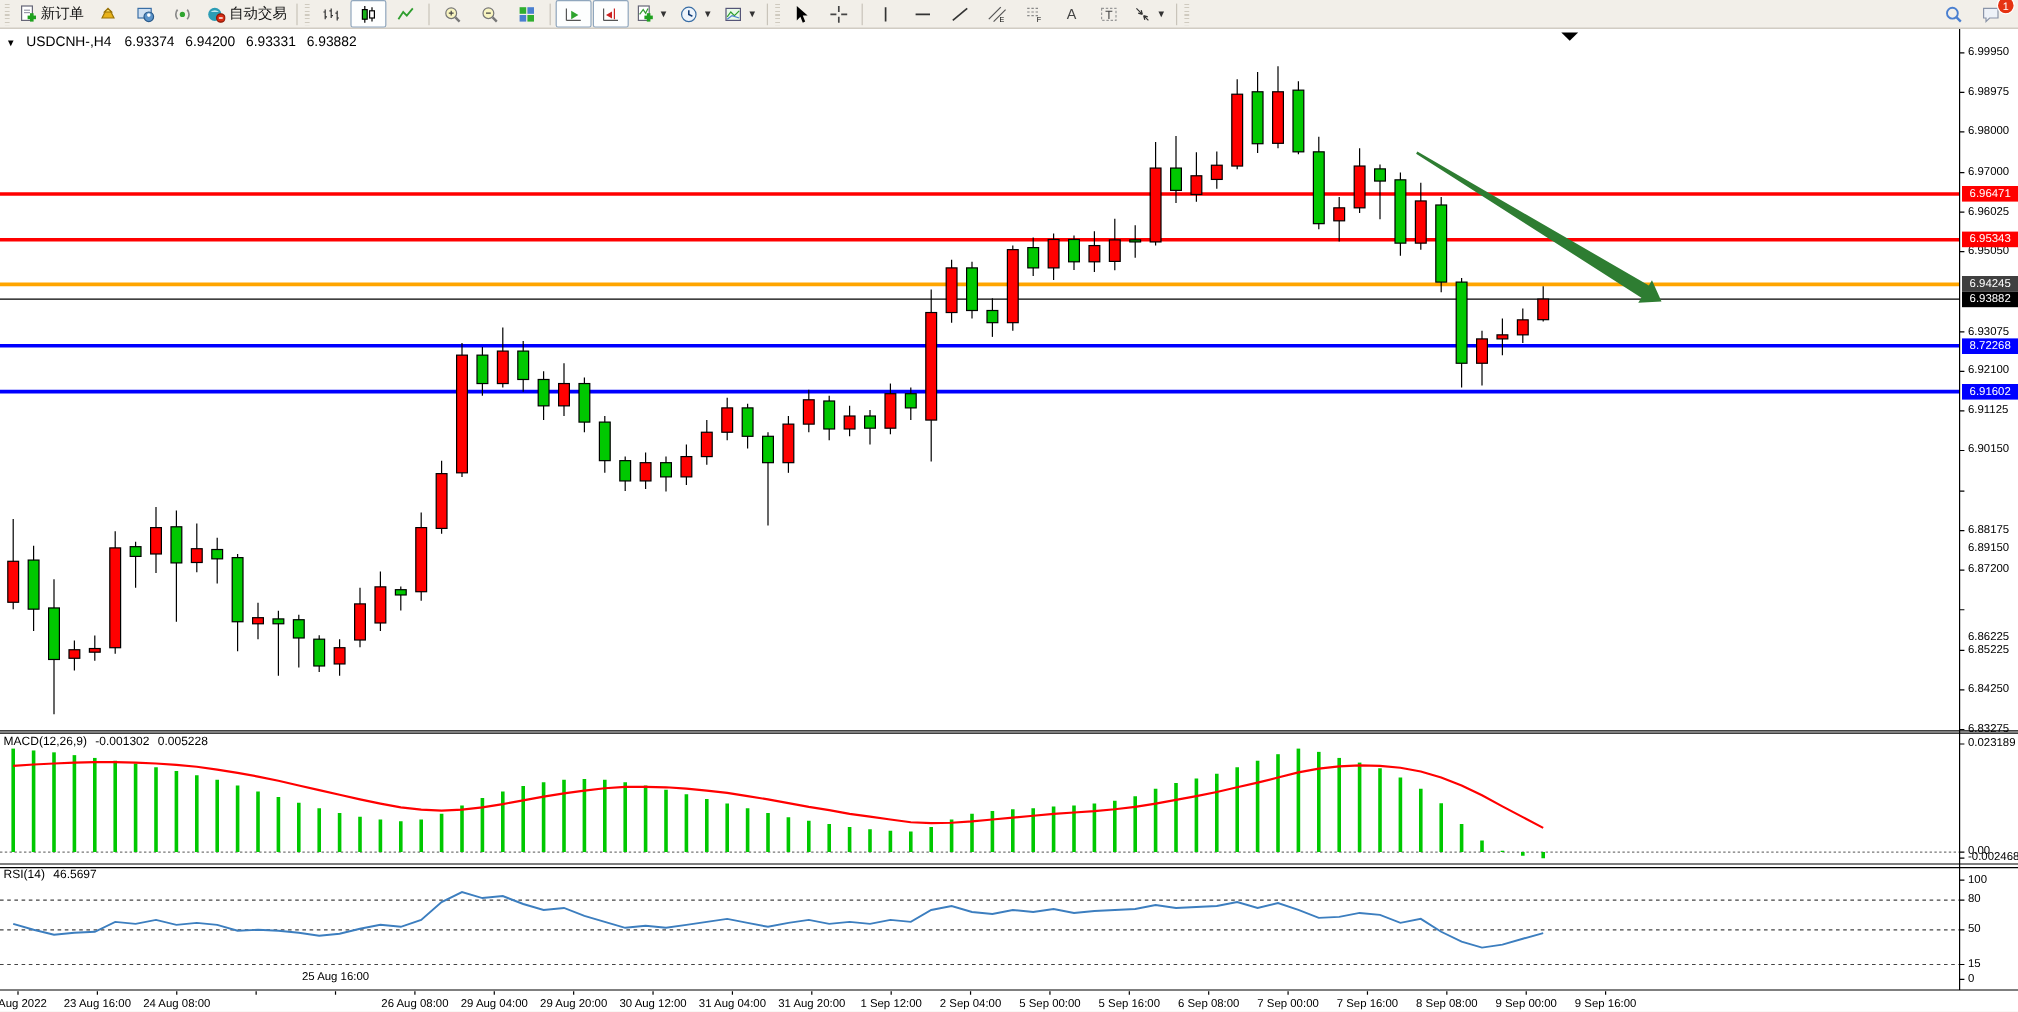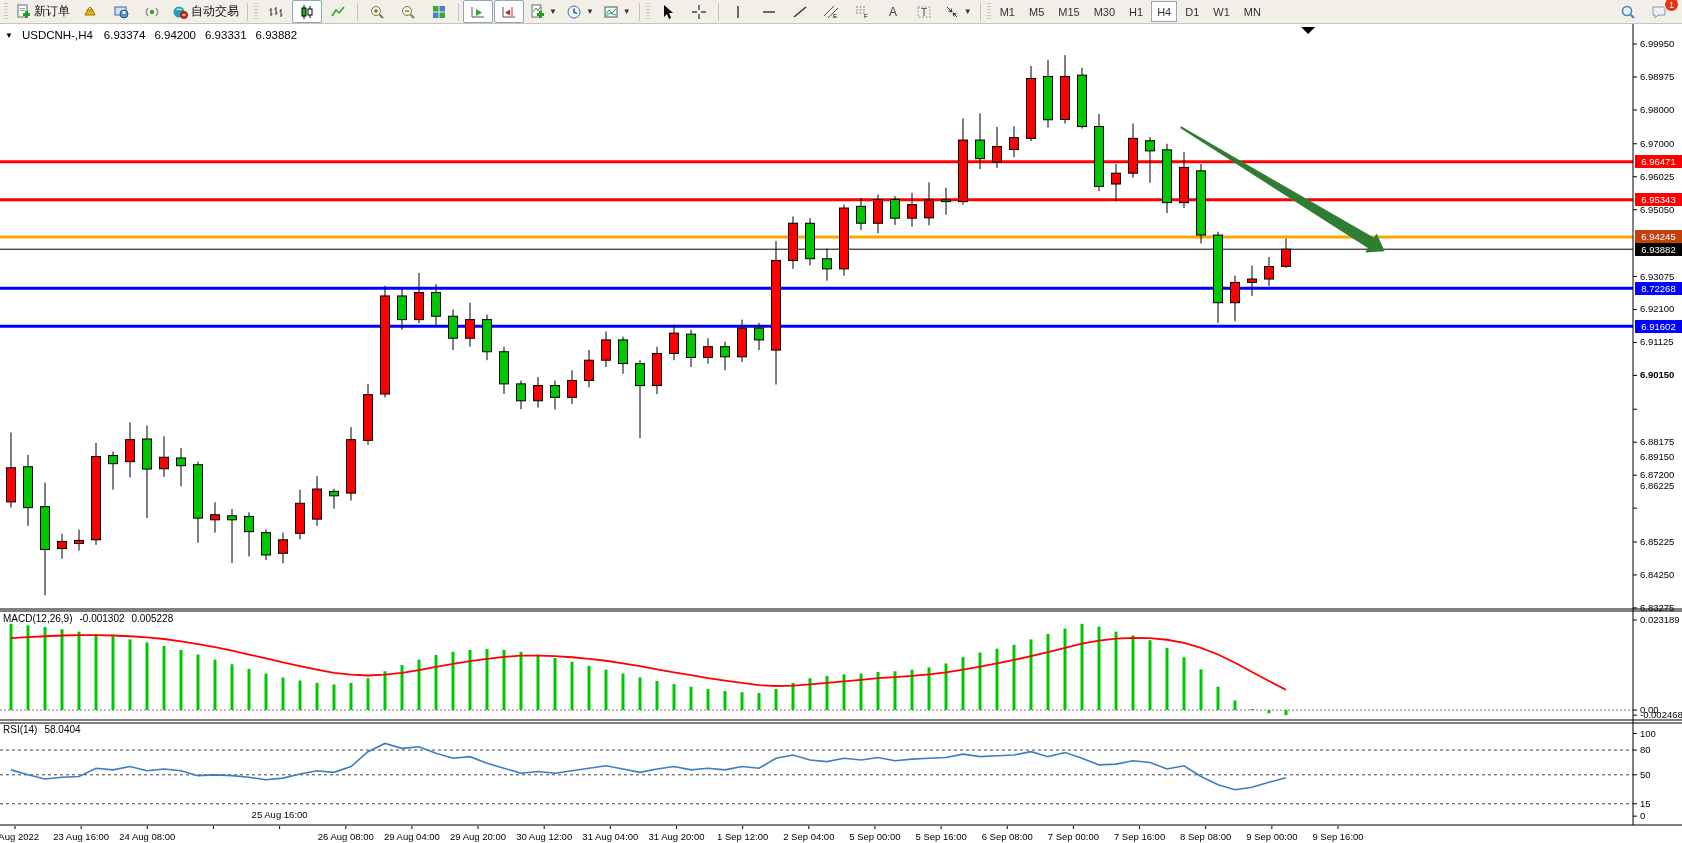--- a/index.html
+++ b/index.html
@@ -216,31 +216,20 @@
   </div>
   <div class="tb-btn">
     <svg width="16" height="16">
         <path d="M3 3 l5 5 M8 8 l-1 -3.5 M8 8 l-3.5 -1" stroke="#333" fill="none"></path>
         <path d="M13 13 l-4 -4 M9 9 l1 3.5 M9 9 l3.5 1" stroke="#333" fill="none"></path>
       </svg>
     <span class="caret">▼</span>
   </div>
   <div class="tb-sep"></div>
     <div class="tb-grip"></div>
-  <div id="tfGroup" style="display:flex;align-items:center;gap:2px;">
-      <div class="tf-btn">M1</div>
-      <div class="tf-btn">M5</div>
-      <div class="tf-btn">M15</div>
-      <div class="tf-btn">M30</div>
-      <div class="tf-btn">H1</div>
-      <div class="tf-btn active">H4</div>
-      <div class="tf-btn">D1</div>
-      <div class="tf-btn">W1</div>
-      <div class="tf-btn">MN</div>
-    </div>
   <div class="spacer"></div>
   <div class="tb-btn">
     <svg width="16" height="16">
         <circle cx="7" cy="7" r="4.5" fill="none" stroke="#4a7fd0" stroke-width="1.6"></circle>
         <line x1="10.5" y1="10.5" x2="14" y2="14" stroke="#4a7fd0" stroke-width="2"></line>
       </svg>
   </div>
   <div class="tb-btn" style="position:relative;margin-right:6px;">
     <svg width="17" height="16">
         <path d="M2 3 h12 v8 h-7 l-3 3 v-3 h-2 z" fill="#eef2f8" stroke="#8a94a8"></path>
@@ -549,31 +538,31 @@
 <div id="labels">
     <span class="axis-label" style="left: 1640px; top: 38.0192px;">6.99950</span>
     <span class="axis-label" style="left: 1640px; top: 70.9899px;">6.98975</span>
     <span class="axis-label" style="left: 1640px; top: 103.961px;">6.98000</span>
     <span class="axis-label" style="left: 1640px; top: 137.777px;">6.97000</span>
     <span class="axis-label" style="left: 1640px; top: 170.748px;">6.96025</span>
     <span class="axis-label" style="left: 1640px; top: 203.718px;">6.95050</span>
     <span class="axis-label" style="left: 1640px; top: 270.505px;">6.93075</span>
     <span class="axis-label" style="left: 1640px; top: 303.476px;">6.92100</span>
     <span class="axis-label" style="left: 1640px; top: 336.447px;">6.91125</span>
-    <span class="axis-label" style="left: 1640px; top: 369.417px; font-weight: bold;">6.90150</span>
+    <span class="axis-label" style="left: 1640px; top: 369.417px;">6.90150</span>
     <span class="axis-label" style="left: 1640px; top: 403.234px; margin-top: 48px;">6.89150</span>
     <span class="axis-label" style="left: 1640px; top: 436.204px;">6.88175</span>
     <span class="axis-label" style="left: 1640px; top: 469.175px;">6.87200</span>
-    <span class="axis-label" style="left: 1640px; top: 480px;">6.86225</span>
+    <span class="axis-label" style="left: 1640px; top: 525px;">6.86225</span>
     <span class="axis-label" style="left: 1640px; top: 535.962px;">6.85225</span>
     <span class="axis-label" style="left: 1640px; top: 568.933px;">6.84250</span>
     <span class="axis-label" style="left: 1640px; top: 601.903px;">6.83275</span>
     <div class="price-badge" style="top: 155.166px; background: rgb(255, 0, 0);">6.96471</div>
     <div class="price-badge" style="top: 193.31px; background: rgb(255, 0, 0);">6.95343</div>
-    <div class="price-badge" style="top: 230.44px; background: #c2410c;">6.94245</div>
+    <div class="price-badge" style="top: 230.44px; background: #404040;">6.94245</div>
     <div class="price-badge" style="top: 242.716px; background: rgb(0, 0, 0);">6.93882</div>
     <div class="price-badge" style="top: 281.672px; background: rgb(0, 0, 255);">8.72268</div>
     <div class="price-badge" style="top: 319.816px; background: rgb(0, 0, 255);">6.91602</div>
     <span class="axis-label" style="left: 1640px; top: 613.996px;">0.023189</span>
     <span class="axis-label" style="left: 1640px; top: 704.075px;">0.00</span>
     <span class="axis-label" style="left: 1640px; top: 709.125px;">-0.002468</span>
     <span class="axis-label" style="left: 1640px; top: 727.504px;">100</span>
     <span class="axis-label" style="left: 1640px; top: 744.033px;">80</span>
     <span class="axis-label" style="left: 1640px; top: 768.826px;">50</span>
     <span class="axis-label" style="left: 1640px; top: 797.752px;">15</span>
@@ -610,14 +599,14 @@
   <span>6.93882</span>
 </div>
 
 <div class="ind-row" style="left:3px;top:613px;">
   <span>MACD(12,26,9)</span>
   <span>-0.001302</span>
   <span>0.005228</span>
 </div>
 <div class="ind-row" style="left:3px;top:724px;">
   <span>RSI(14)</span>
-  <span>58.0404</span>
+  <span>46.5697</span>
 </div>
 
 </body></html>

